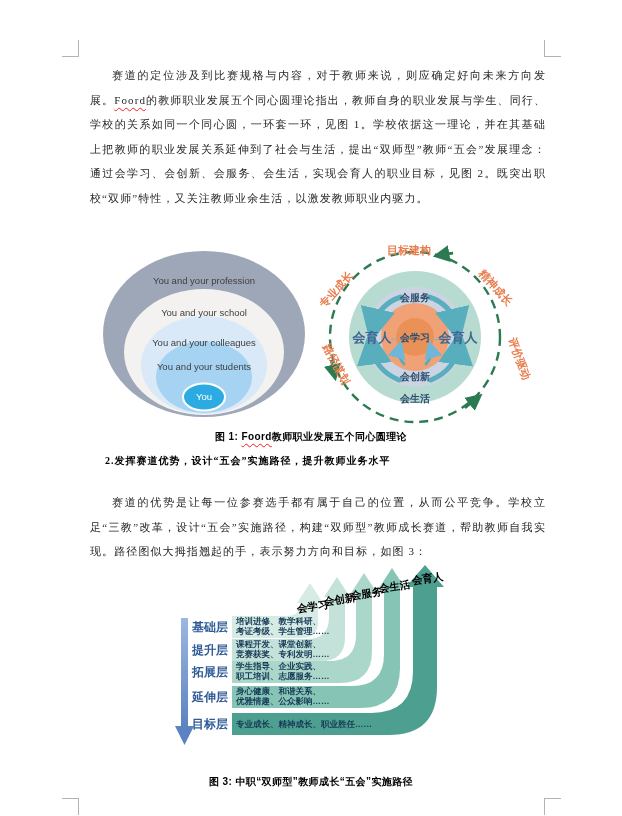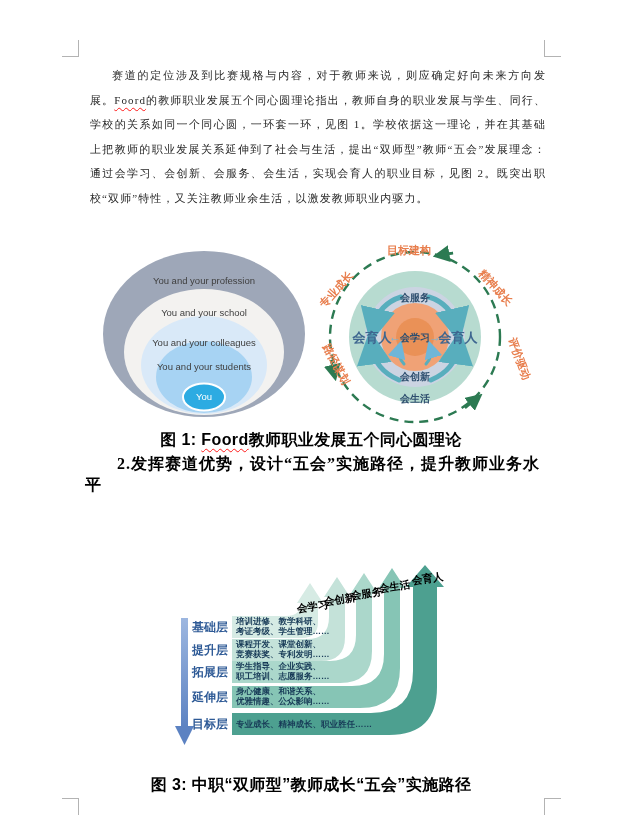--- a/index.html
+++ b/index.html
@@ -9,25 +9,25 @@
   .crop.tl{left:62px;top:40px;border-right:1px solid #b3b3b3;border-bottom:1px solid #b3b3b3;}
   .crop.tr{left:544px;top:40px;border-left:1px solid #b3b3b3;border-bottom:1px solid #b3b3b3;}
   .crop.bl{left:62px;top:798px;border-right:1px solid #b3b3b3;border-top:1px solid #b3b3b3;}
   .crop.br{left:544px;top:798px;border-left:1px solid #b3b3b3;border-top:1px solid #b3b3b3;}
   .body-par{position:absolute;left:90px;width:456px;font-size:11px;line-height:24.5px;
         letter-spacing:1.1px;text-align:justify;text-indent:2em;}
   #para1{top:52px;}
   #para2{top:479px;}
   .misspell{text-decoration:underline wavy #ff1a1a 1px;text-underline-offset:3px;}
   .caption{position:absolute;left:62px;width:498px;display:flex;justify-content:center;gap:16px;
-        font-family:"Liberation Sans","DejaVu Sans",sans-serif;font-weight:bold;font-size:16px;
+        font-family:"Liberation Sans","DejaVu Sans",sans-serif;font-weight:bold;font-size:10px;
         color:#000;letter-spacing:0.4px;white-space:nowrap;}
   #caption12{top:430px;}
   #caption3{top:775px;}
-  .heading{position:absolute;left:85px;top:454px;width:456px;font-weight:bold;font-size:16px;
+  .heading{position:absolute;left:85px;top:454px;width:456px;font-weight:bold;font-size:10px;
         letter-spacing:1px;text-indent:2em;color:#000;}
   .figsvg{position:absolute;}
   #fig1{left:98px;top:246px;}
   #fig2{left:315px;top:240px;}
   #fig3{left:150px;top:560px;}
   text{user-select:none;}
 </style>
 </head>
 <body>
 
@@ -107,20 +107,21 @@
       <text transform="translate(18,126) rotate(62)">路径谋划</text>
     </g>
   </svg>
 
   <div class="caption" id="caption12">
     <span><span>图 1: </span><span class="misspell">Foord</span><span>教师职业发展五个同心圆理论</span></span>
   </div>
 
   <div class="heading">2.发挥赛道优势，设计“五会”实施路径，提升教师业务水平</div>
 
+  <p class="body-par" id="para2">赛道的优势是让每一位参赛选手都有属于自己的位置，从而公平竞争。学校立足“三教”改革，设计“五会”实施路径，构建“双师型”教师成长赛道，帮助教师自我实现。路径图似大拇指翘起的手，表示努力方向和目标，如图 3：</p>
 
   <svg class="figsvg" id="fig3" width="340" height="205" viewBox="0 0 340 205" xmlns="http://www.w3.org/2000/svg">
     <defs>
       <linearGradient id="blueDown" x1="0" y1="0" x2="0" y2="1">
         <stop offset="0" stop-color="#9db7e0"></stop>
           <stop offset="1" stop-color="#5c82c2"></stop>
       </linearGradient>
     </defs>
 
     <path d="M82,153 L221,153 Q263,153 263,111 L263,27 L256,27 L275,5 L294,27 L287,27 L287,127 Q287,175 239,175 L82,175 Z" fill="#4da090"></path>

